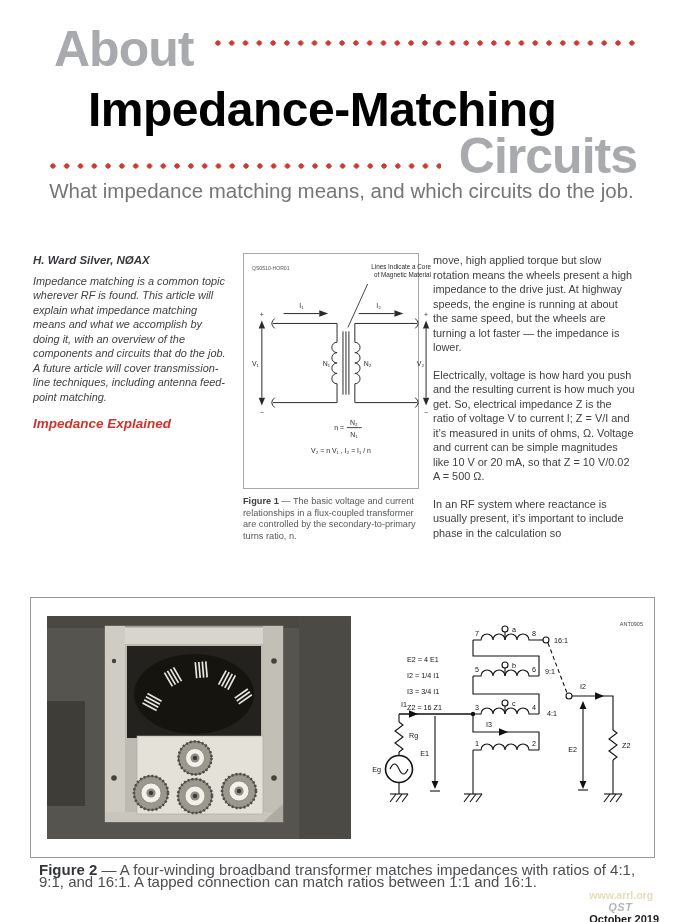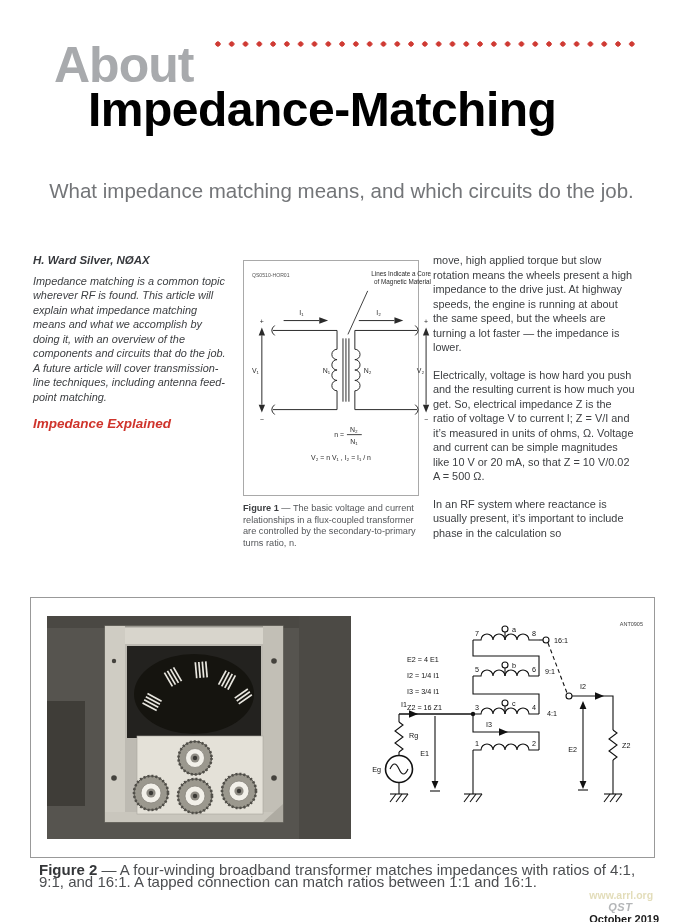--- a/index.html
+++ b/index.html
@@ -1,37 +1,37 @@
 <!DOCTYPE html>
 <html><head>
 <meta charset="utf-8">
 <style>
   html,body{margin:0;padding:0;background:#e8e8e8;}
   .page{position:relative;width:683px;height:922px;margin:0 auto;background:#ffffff;
         font-family:"Liberation Sans","DejaVu Sans",sans-serif;color:#3e4043;overflow:hidden;}
 
   
-  .title-row1{position:absolute;top:40px;left:54px;right:44px;display:flex;align-items:flex-start;}
+  .title-row1{position:absolute;top:24px;left:54px;right:44px;display:flex;align-items:center;}
   .title-row3{position:absolute;top:131px;left:46px;right:46px;display:flex;align-items:flex-end;}
   .t-light{font-size:50px;font-weight:bold;color:#a8aaad;letter-spacing:-1px;line-height:1;}
   .t-dark{position:absolute;top:86px;left:88px;font-size:48px;font-weight:bold;color:#000000;
           letter-spacing:-0.5px;line-height:1;}
   .dots{flex:1;height:8px;margin-bottom:13px;
         background-image:radial-gradient(circle,#cf3a33 2.4px,rgba(0,0,0,0) 2.9px);
         background-size:13.8px 8px;background-repeat:repeat-x;background-position:left center;}
   .title-row1 .dots{margin-left:18px;}
   .title-row3 .dots{margin-right:18px;margin-bottom:11px;}
   .subtitle{position:absolute;top:178px;left:0;right:0;text-align:center;
             font-size:20.5px;color:#737578;line-height:26px;}
 
   
   .columns{position:absolute;top:253px;left:33px;width:622px;display:flex;}
   .col{font-size:10.9px;line-height:14.5px;color:#3e4043;}
   .col1{width:196px;font-style:italic;}
-  .colfig{width:176px;margin:7px 14px;}
+  .colfig{width:176px;margin:0 14px;}
   .col3{width:202px;}
   .author{font-size:11.5px;font-weight:bold;color:#37393d;margin:0 0 6px 0;}
   .col p{margin:0 0 13px 0;}
   .red-head{font-size:13.5px;font-weight:bold;color:#cf342c;margin:2px 0 4px 0;}
 
   .fig1-box{border:1px solid #a9a9a9;height:226px;padding:4px;box-sizing:content-box;background:#fff;}
   .fig-caption{margin-top:7px;font-size:9.2px;line-height:11.6px;color:#55575a;}
   .fig-caption b{color:#3c3e41;}
 
   
@@ -53,20 +53,24 @@
 </head>
 <body>
 
 <div class="page">
 
   <div class="title-row1">
     <span class="t-light">About</span>
     <span class="dots"></span>
   </div>
   <div class="t-dark">Impedance-Matching</div>
+  <div class="title-row3">
+    <span class="dots"></span>
+    <span class="t-light">Circuits</span>
+  </div>
   <div class="subtitle">What impedance matching means, and which circuits do the job.</div>
 
   <div class="columns">
 
     <div class="col col1">
       <div class="author">H. Ward Silver, NØAX</div>
       <p>Impedance matching is a common topic wherever RF is found. This article will explain what impedance matching means and what we accomplish by doing it, with an overview of the components and circuits that do the job. A future article will cover transmission-line techniques, including antenna feed-point matching.</p>
       <div class="red-head">Impedance Explained</div>
     </div>
 

